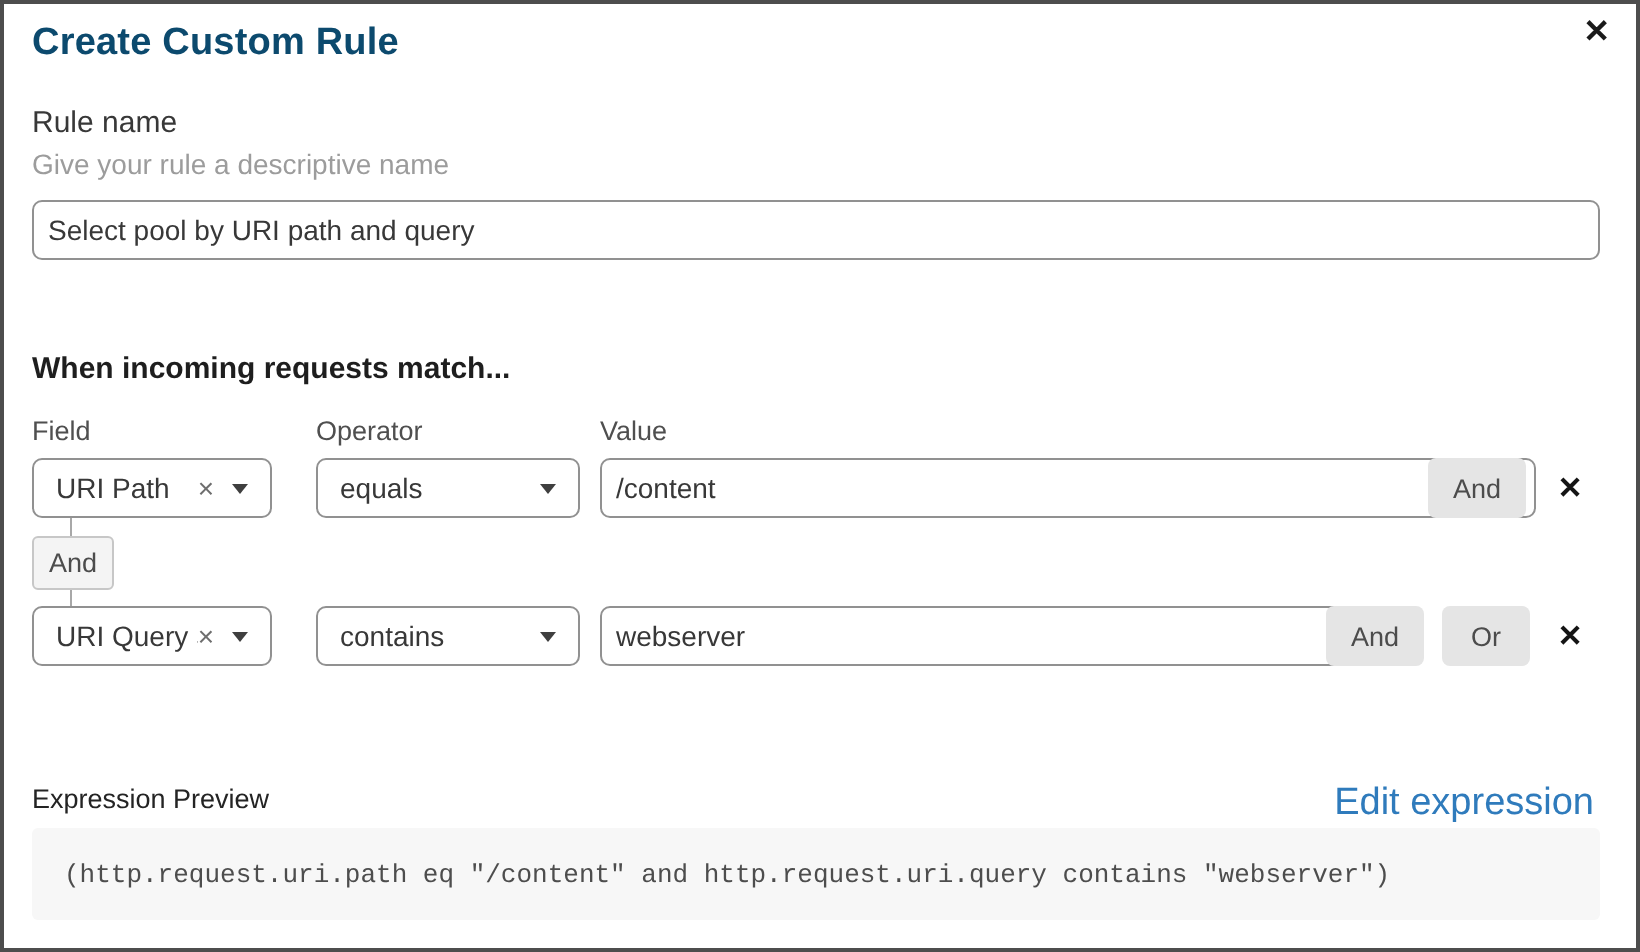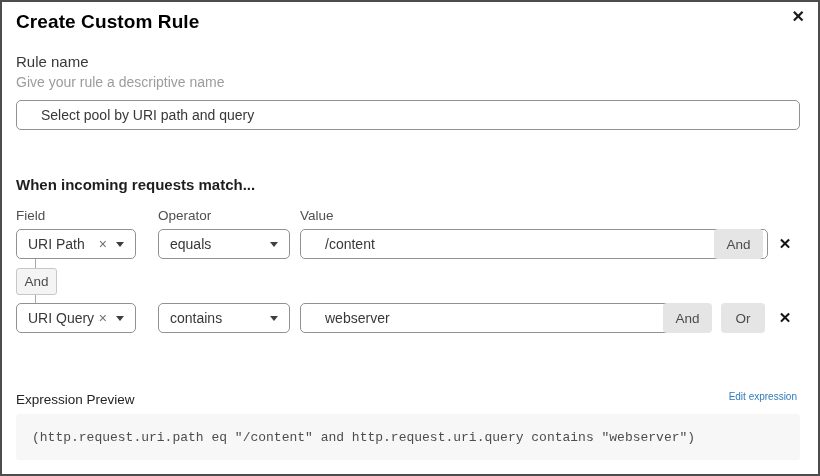--- a/index.html
+++ b/index.html
@@ -13,21 +13,21 @@
     background: #fff;
     border: 2px solid #4d4d4d;
     overflow: hidden;
   }
 
   .dialog-title {
     position: absolute;
     left: 14px; top: 9px;
     font-size: 19px;
     font-weight: 700;
-    color: #000000;
+    color: #0c4a6e;
     letter-spacing: .1px;
   }
 
   .close-btn {
     position: absolute;
     right: 13px; top: 7px;
     font-size: 16px;
     font-weight: 700;
     color: #1a1a1a;
     cursor: pointer;
@@ -51,21 +51,21 @@
 
   .text-input {
     position: absolute;
     height: 30px;
     border: 1px solid #919191;
     border-radius: 5px;
     background: #fff;
     font-family: "Liberation Sans", sans-serif;
     font-size: 14px;
     color: #383838;
-    padding: 0 24px;
+    padding: 0 7px;
     outline: none;
   }
   .rule-name-input { left: 14px; top: 98px; width: 784px; }
 
   .match-heading {
     position: absolute;
     left: 14px; top: 174px;
     font-size: 15px;
     font-weight: 700;
     color: #1e1e1e;
@@ -171,21 +171,21 @@
 
   .expr-label {
     position: absolute;
     left: 14px; top: 390px;
     font-size: 13.5px;
     color: #242424;
   }
   .edit-link {
     position: absolute;
     right: 21px; top: 389px;
-    font-size: 10px;
+    font-size: 19px;
     cursor: pointer;
     text-decoration: none;
   }
   .code-block {
     position: absolute;
     left: 14px; top: 412px;
     width: 784px; height: 46px;
     background: #f7f7f7;
     border-radius: 3px;
     display: flex;

